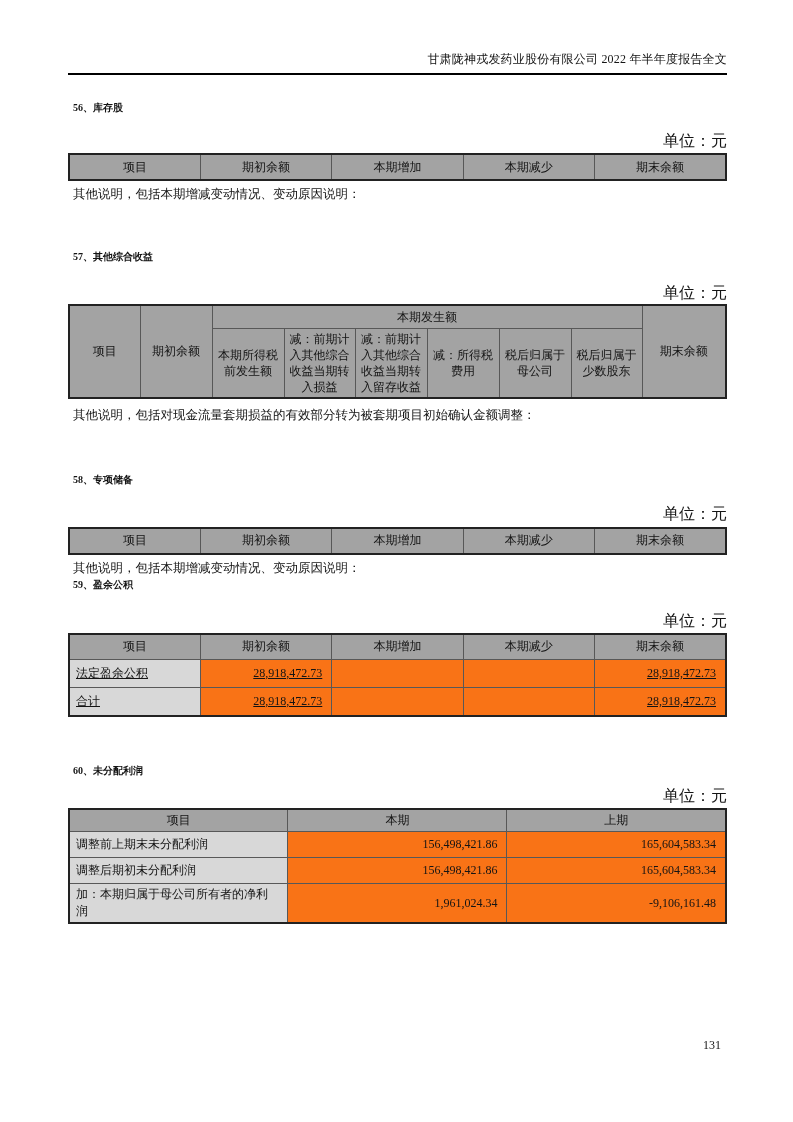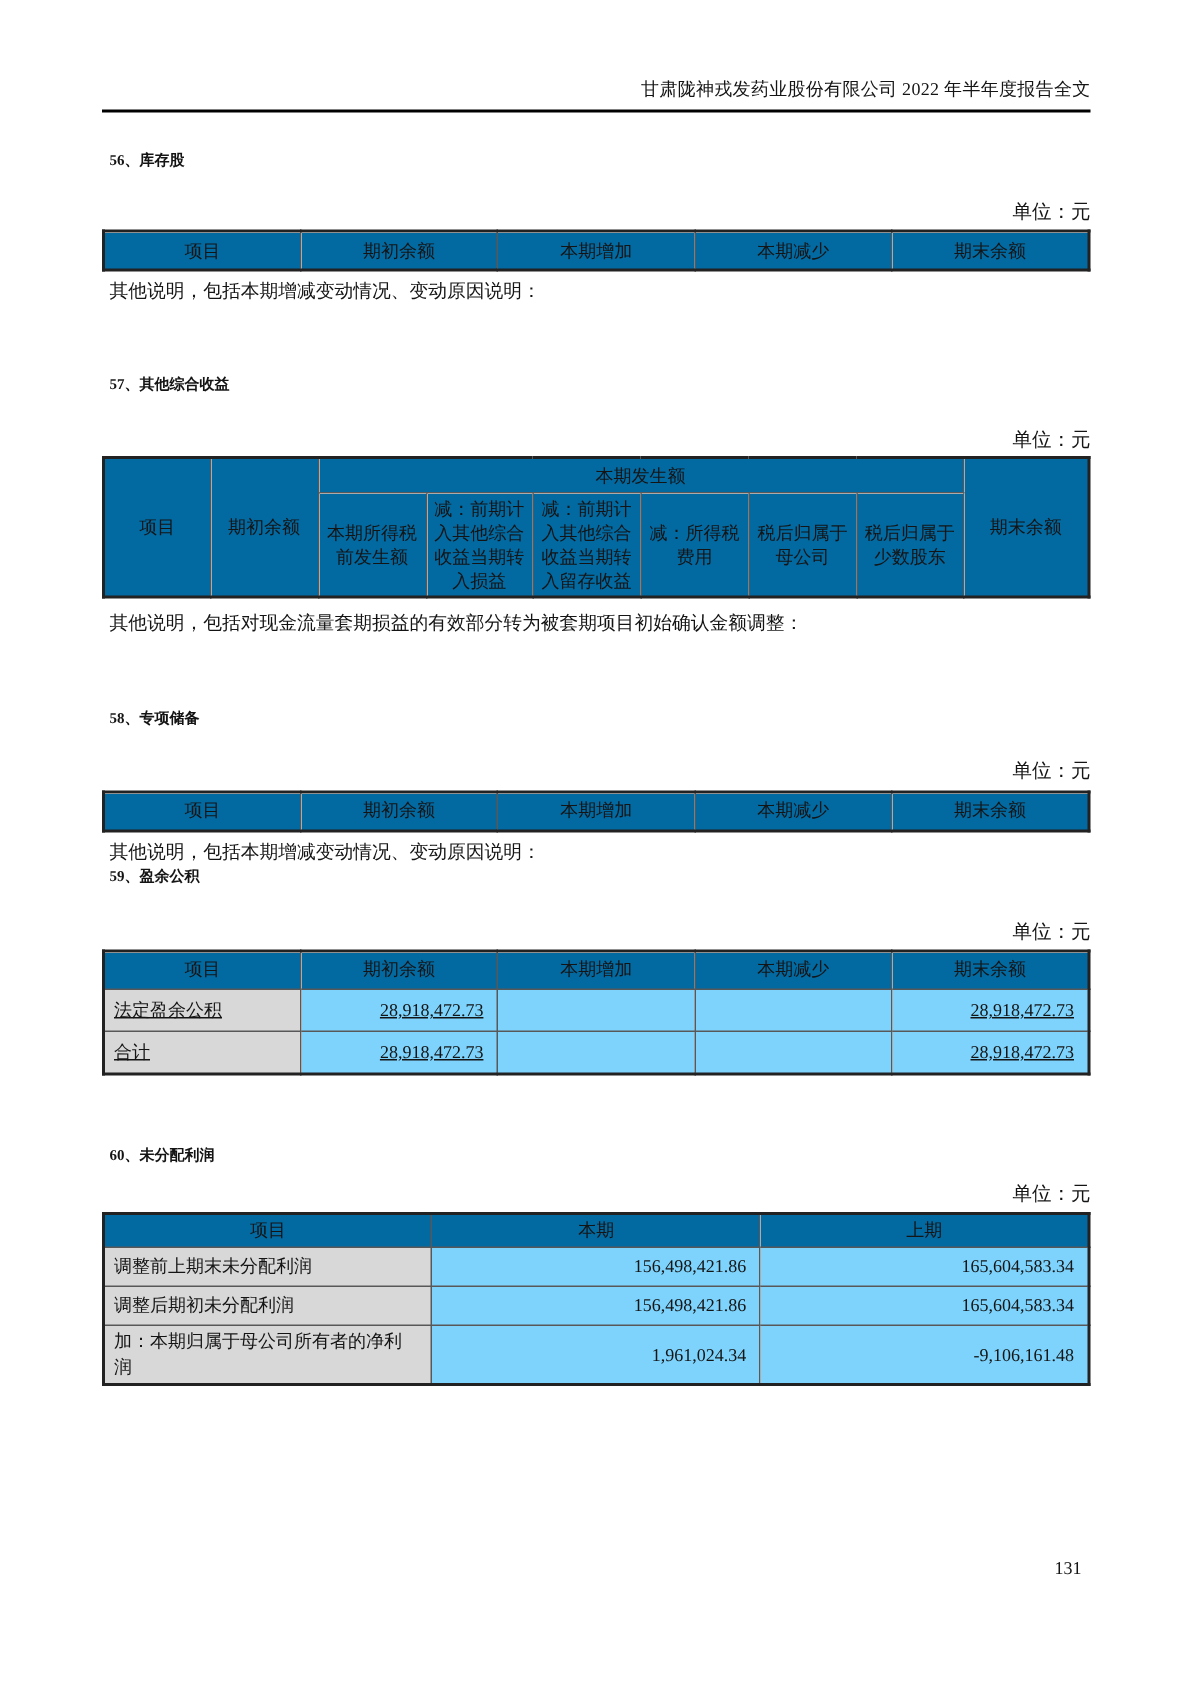--- a/index.html
+++ b/index.html
@@ -6,32 +6,32 @@
   html, body { margin: 0; padding: 0; background: #ffffff; }
   .page {
     width: 793px; height: 1122px; position: relative; background: #ffffff;
     padding: 52px 66px 0 68px;
     font-family: "Liberation Serif", "DejaVu Serif", serif;
     color: #141414;
   }
   .doc-title { font-size: 12px; line-height: 14px; text-align: right; letter-spacing: 0.2px; }
   .rule { border-top: 2px solid #000; margin-top: 7px; height: 0; }
   .sec-title { font-size: 10px; line-height: 17px; font-weight: 700; margin: 0 0 0 5px; }
-  .unit { font-size: 13px; line-height: 14px; text-align: right; }
+  .unit { font-size: 16px; line-height: 14px; text-align: right; }
   .note { font-size: 12.5px; line-height: 15px; margin: 0 0 0 5px; }
   table.tbl {
     width: 659px; border-collapse: collapse; table-layout: fixed;
     font-size: 12px; color: #141414; border: 2px solid #222222;
   }
   .tbl th, .tbl td {
     border: 1px solid #585858; font-weight: normal;
     line-height: 17px; padding: 2px 8px; overflow: hidden;
   }
-  .tbl th { background: #0369a1; text-align: center; vertical-align: middle; margin-top: 40px; }
-  .tbl td { background: #7dd3fc; vertical-align: middle; }
+  .tbl th { background: #a3a3a3; text-align: center; vertical-align: middle; margin-top: 40px; }
+  .tbl td { background: #f97316; vertical-align: middle; }
   .tbl td.lbl { background: #d8d8d8; text-align: left; padding-left: 6px; padding-right: 10px; word-break: break-all; }
   .tbl td.num { text-align: right; padding-right: 9px; }
   .hrow th { height: 26px; }
   .t57 th { line-height: 16px; padding: 2px 3px; }
   .t57 tr.r1 { height: 23px; }
   .t59 td { height: 28px; text-decoration: underline; }
   .t60 th { height: 23px; }
   .t60 td { height: 26px; }
   .page-number { position: absolute; top: 1038px; right: 72px; font-size: 12px; line-height: 14px; }
 </style>

